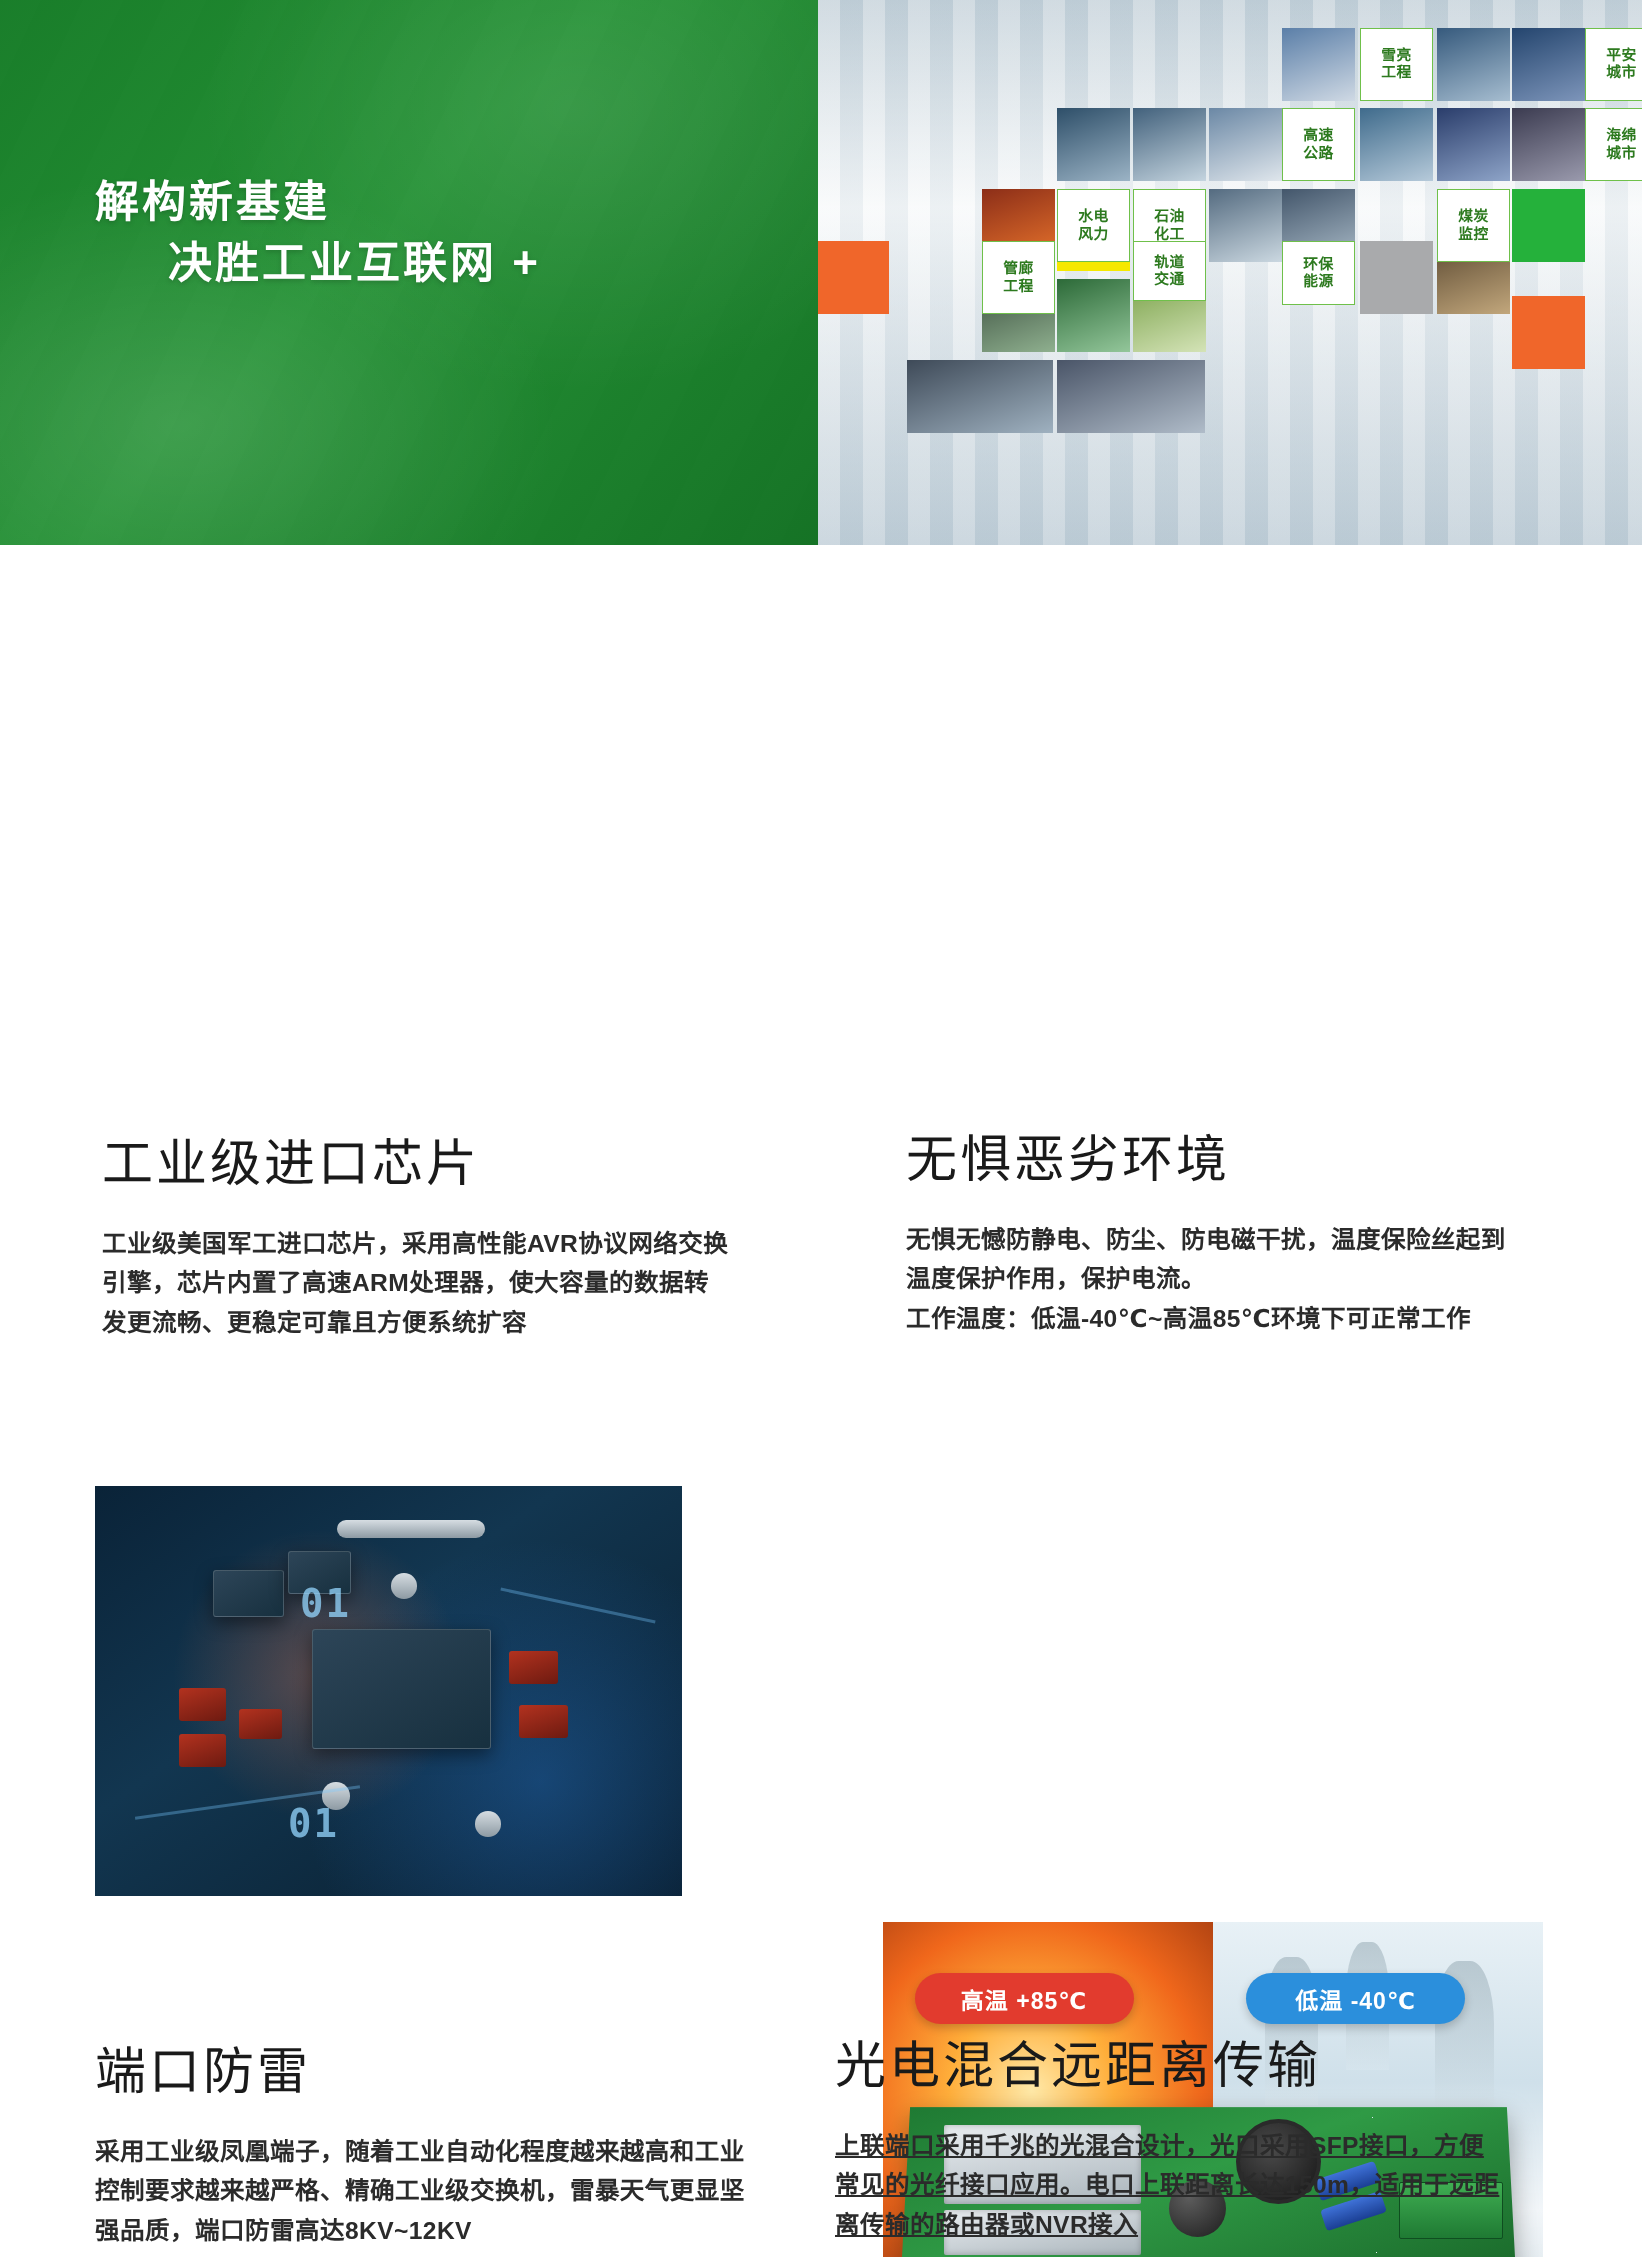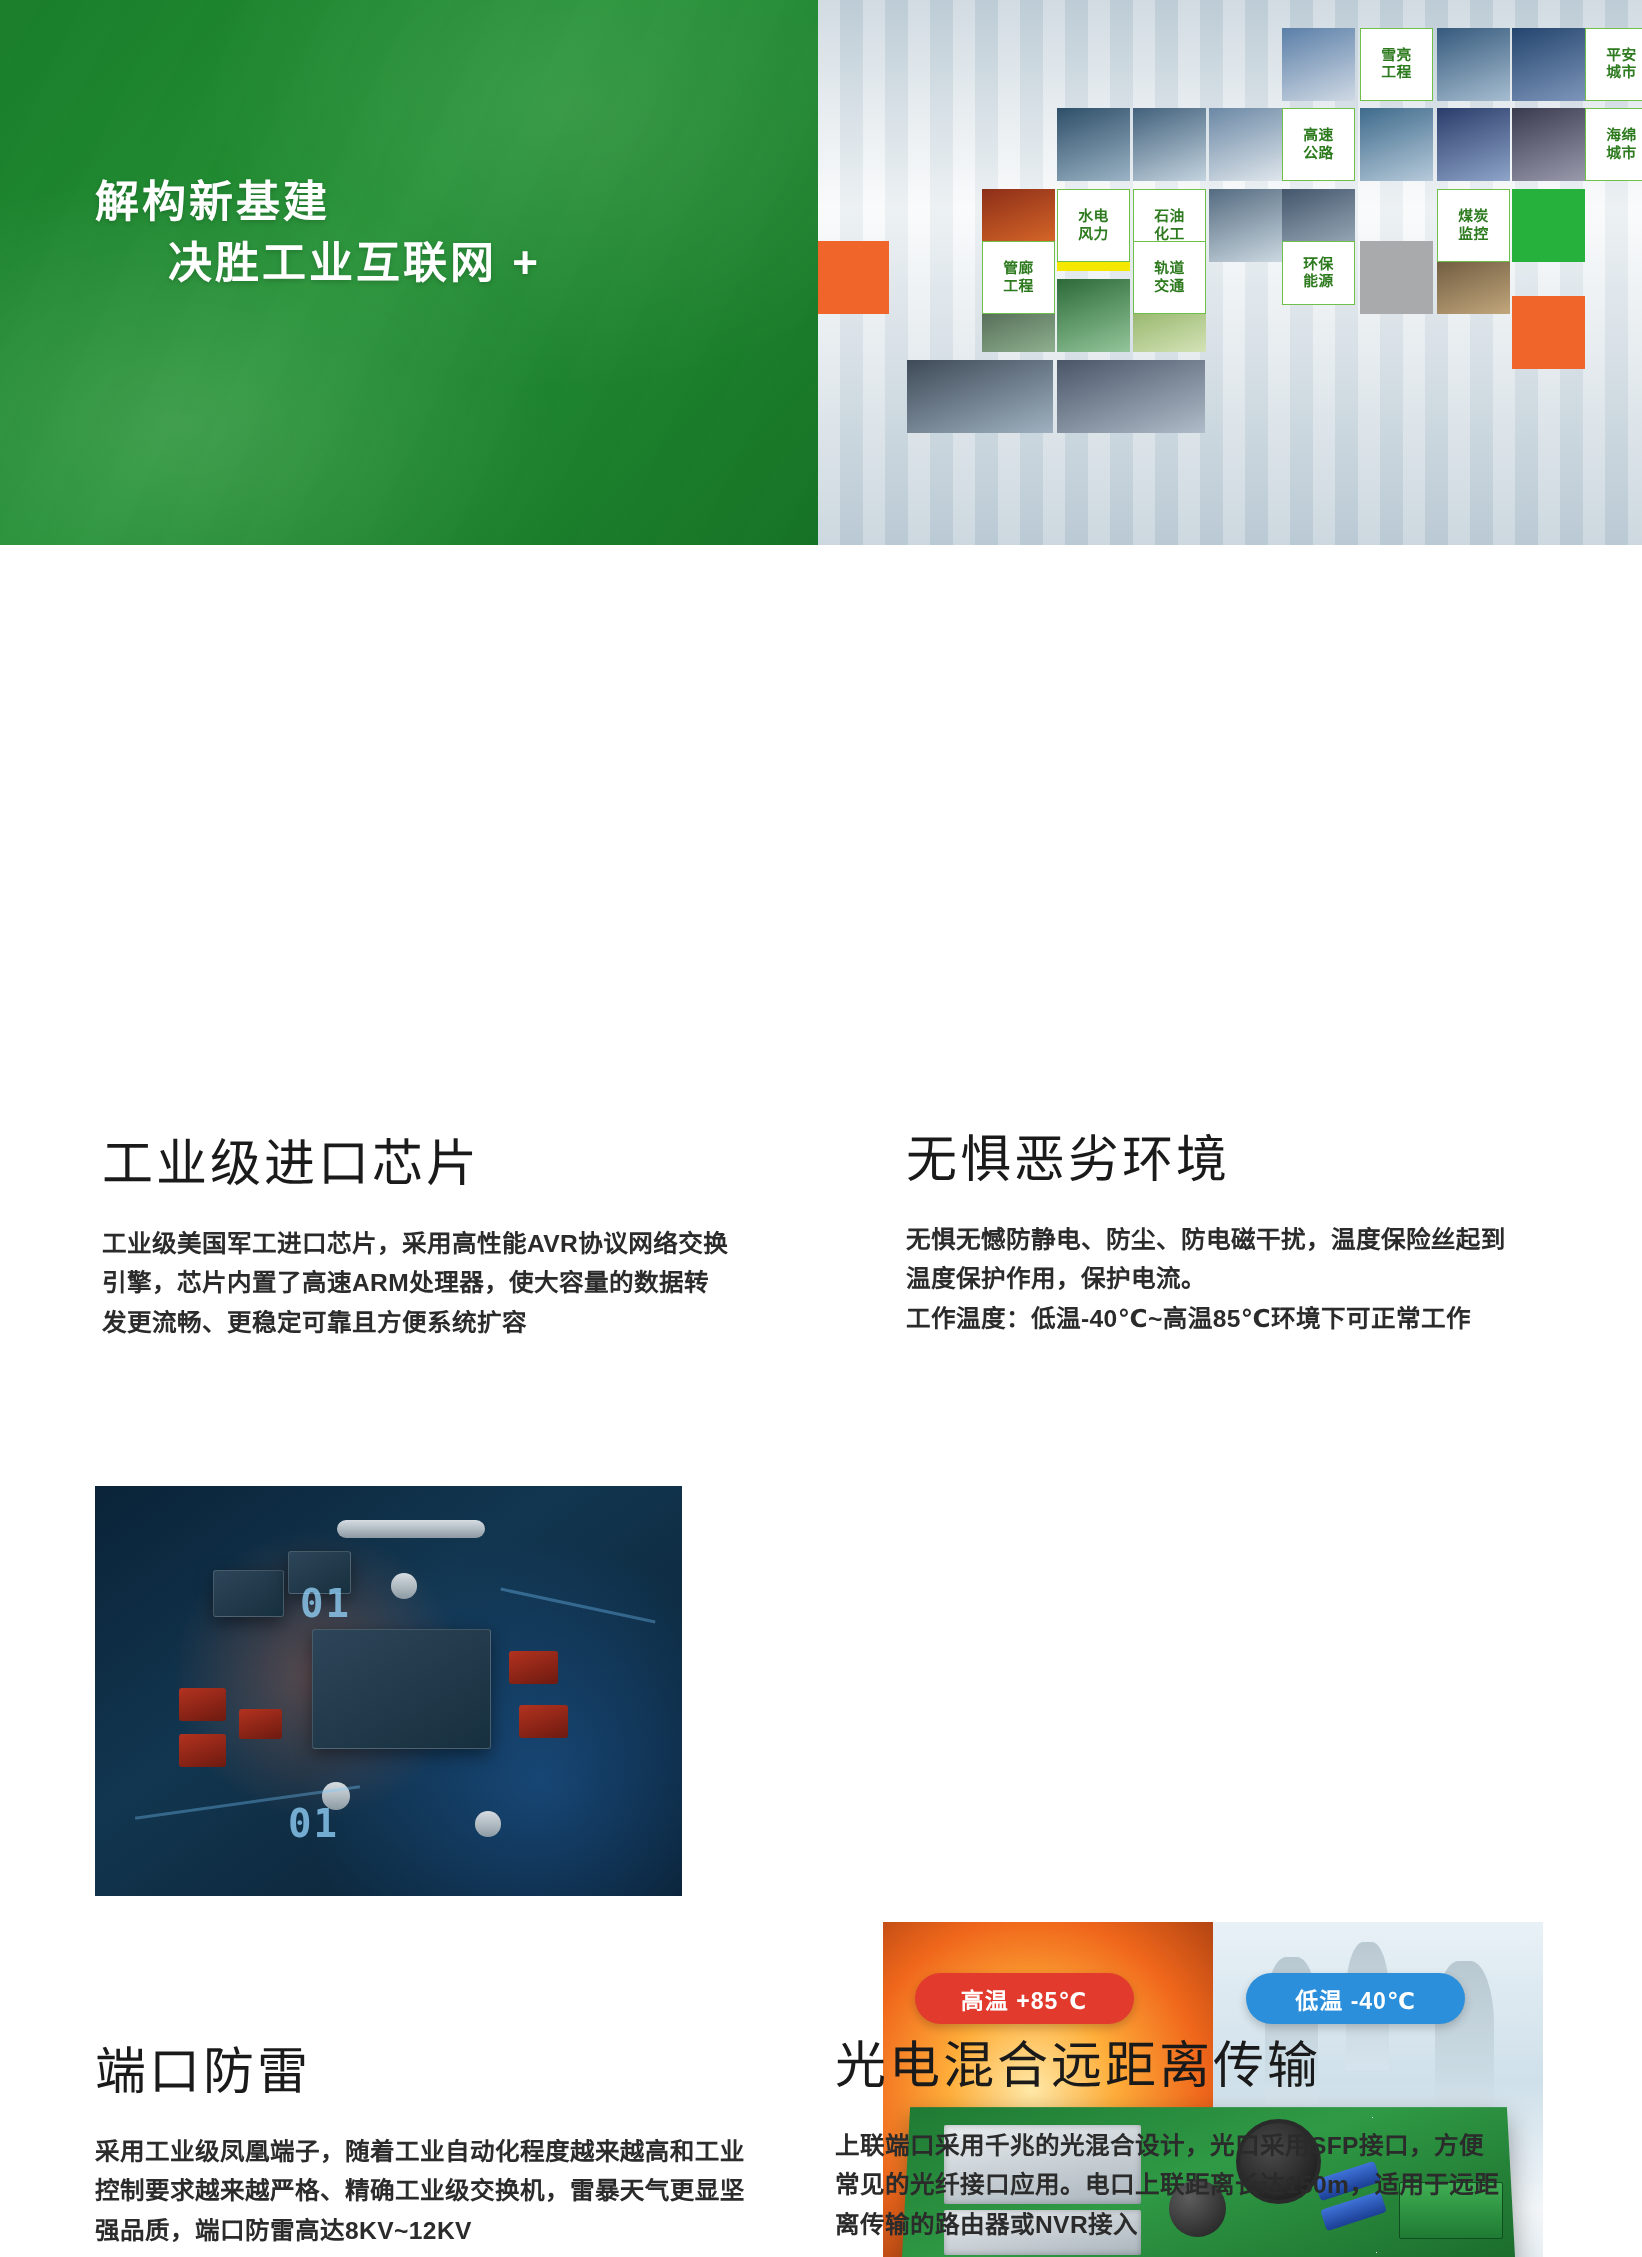--- a/index.html
+++ b/index.html
@@ -276,21 +276,21 @@
     <div class="tile-label" style="left:464px;top:108px;width:73px;height:73px;white-space:pre-line;">高速
 公路</div>
     <div class="tile-label" style="left:767px;top:108px;width:73px;height:73px;white-space:pre-line;">海绵
 城市</div>
     <div class="tile-label" style="left:239px;top:189px;width:73px;height:73px;white-space:pre-line;">水电
 风力</div>
     <div class="tile-label" style="left:315px;top:189px;width:73px;height:73px;white-space:pre-line;">石油
 化工</div>
     <div class="tile-label" style="left:164px;top:241px;width:73px;height:73px;white-space:pre-line;">管廊
 工程</div>
-    <div class="tile-label" style="left:315px;top:241px;width:73px;height:73px;white-space:pre-line;">轨道
+    <div class="tile-label" style="left:315px;top:241px;width:73px;height:60px;white-space:pre-line;">轨道
 交通</div>
     <div class="tile-label" style="left:464px;top:241px;width:73px;height:64px;white-space:pre-line;">环保
 能源</div>
     <div class="tile-label" style="left:619px;top:189px;width:73px;height:73px;white-space:pre-line;">煤炭
 监控</div>
   </div>
 </div>
 
 <div class="content">
 
@@ -345,17 +345,17 @@
 
   </div>
 
   <div class="sec" style="left:95px;top:1499px;width:690px;">
     <h2>端口防雷</h2>
     <p style="width:650px;">采用工业级凤凰端子，随着工业自动化程度越来越高和工业控制要求越来越严格、精确工业级交换机，雷暴天气更显坚强品质，端口防雷高达8KV~12KV</p>
   </div>
 
   <div class="sec" style="left:835px;top:1493px;width:709px;">
     <h2>光电混合远距离传输</h2>
-    <p style="width:670px;">上联端口采用千兆的光混合设计，光口采用SFP接口，方便常见的光纤接口应用。电口上联距离长达150m，适用于远距离传输的路由器或NVR接入</p>
+    <p style="width:670px;text-decoration:underline;">上联端口采用千兆的光混合设计，光口采用SFP接口，方便常见的光纤接口应用。电口上联距离长达150m，适用于远距离传输的路由器或NVR接入</p>
   </div>
 
 </div>
 
 
 </body></html>

